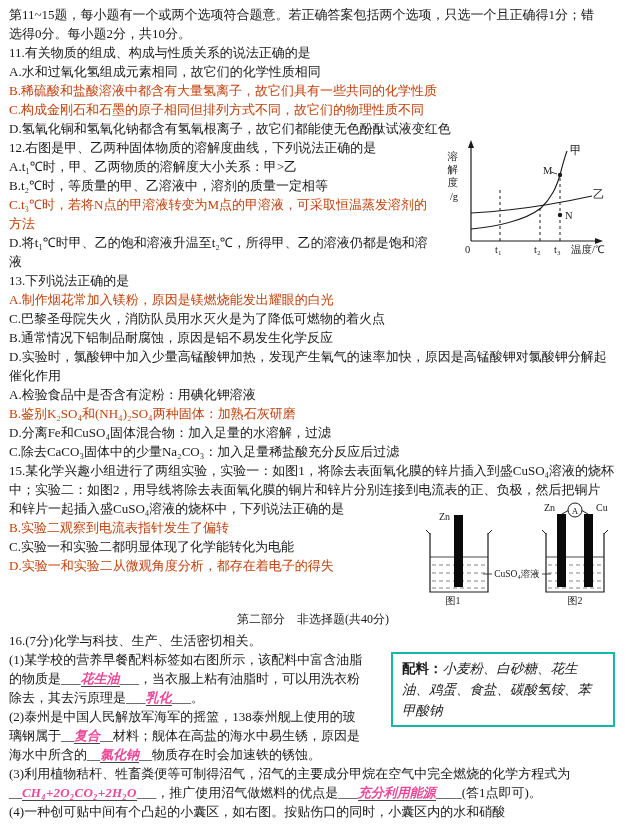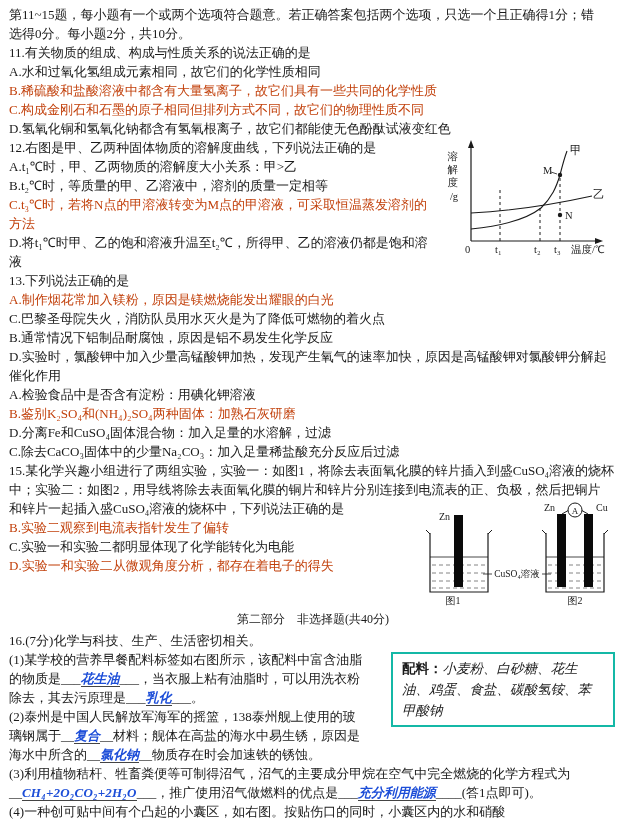--- a/index.html
+++ b/index.html
@@ -9,21 +9,21 @@
     width:626px; height:824px;
     background:#ffffff;
     font-family:"Liberation Serif", serif;
     font-size:13px; line-height:19px;
     color:#1a1a1a;
     padding:5px 9px 12px 9px;
     overflow:hidden;
   }
   p { margin:0; }
   .red { color:#c2410c; }
-  .ans { color:#1d4ed8; font-weight:bold; font-style:italic; border-bottom:1px solid #444; }
+  .ans { color:#ec4899; font-weight:bold; font-style:italic; border-bottom:1px solid #444; }
   .formula { letter-spacing:0.2px; }
   .sec-title { clear:both; text-align:center; font-size:12px; line-height:24px; }
   .fig-graph { float:right; margin:0 8px 2px 8px; }
   .fig-beakers { float:right; margin:2px 0 0 8px; }
   .fig-bandaid { float:right; margin:5px 8px 0 6px; }
   .fig-box {
     float:right; width:224px;
     border:2px solid #14b8a6;
     padding:4px 9px;
     margin:2px 2px 4px 26px;

